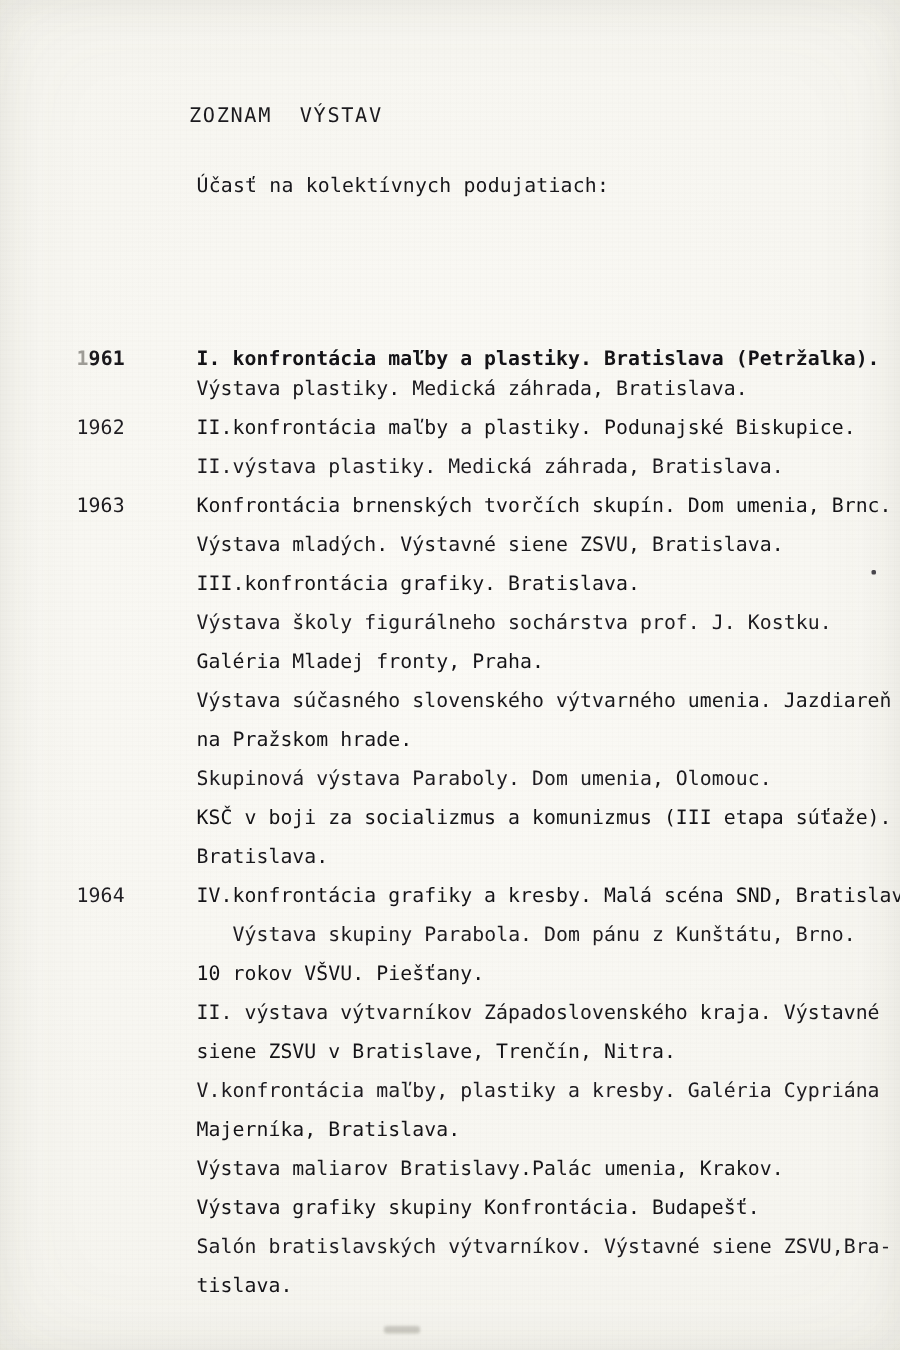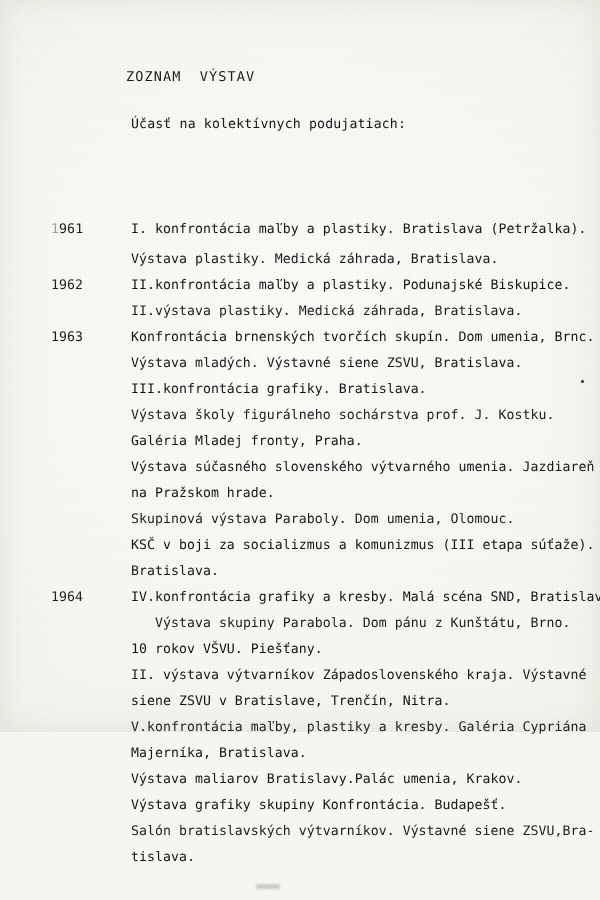--- a/index.html
+++ b/index.html
@@ -11,21 +11,21 @@
     height: 900px;
     overflow: hidden;
     background: #f6f5f0;
     font-family: "DejaVu Sans Mono", monospace;
   }
 
   
   #page {
     position: relative;
     width: 600px;
-    height: 732px;
+    height: 900px;
     background:
       radial-gradient(ellipse 150% 120% at 50% 45%, #fbfaf6 0%, #f4f3ed 62%, #eeece4 100%);
     box-sizing: border-box;
   }
 
   
   #grain {
     position: absolute;
     inset: 0;
     pointer-events: none;
@@ -135,21 +135,21 @@
 
 <div id="page">
 
   <div id="grain"></div>
 
   <div class="typed" id="doc-title">ZOZNAM  VÝSTAV</div>
 
   <div class="typed" id="doc-subtitle">Účasť na kolektívnych podujatiach:</div>
 
   <div id="entries">
-      <div class="entry-line" style="top: 222px;">
+      <div class="entry-line" style="top: 232px; font-weight: bold;">
         <div class="typed year faint-first">1961</div>
         <div class="typed body-text">I. konfrontácia maľby a plastiky. Bratislava (Petržalka).</div>
       </div>
       <div class="entry-line" style="top: 252px;">
         <div class="typed body-text">Výstava plastiky. Medická záhrada, Bratislava.</div>
       </div>
       <div class="entry-line" style="top: 278px;">
         <div class="typed year">1962</div>
         <div class="typed body-text">II.konfrontácia maľby a plastiky. Podunajské Biskupice.</div>
       </div>

